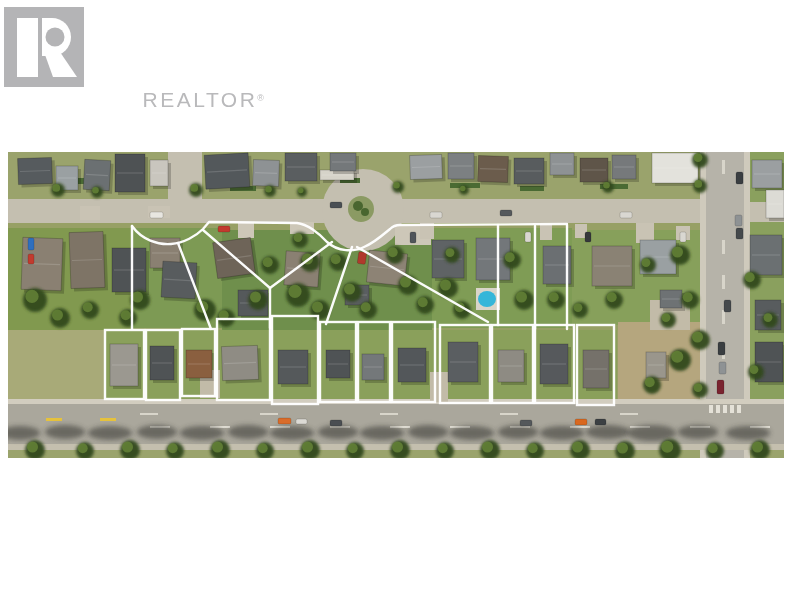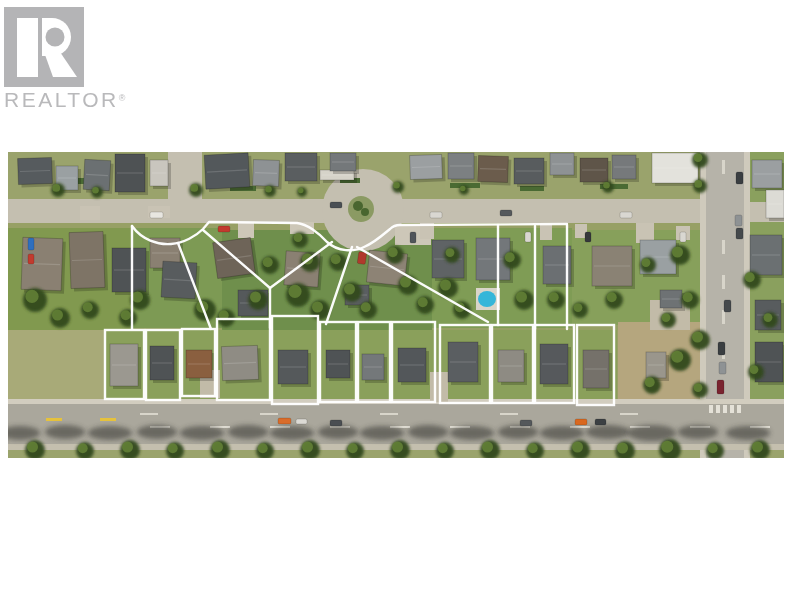--- a/index.html
+++ b/index.html
@@ -1,21 +1,21 @@
 <!DOCTYPE html>
 <html><head>
 <meta charset="utf-8">
 <style>
   html,body{margin:0;padding:0;background:#ffffff;}
   body{width:792px;height:612px;position:relative;overflow:hidden;
        font-family:"Liberation Sans",sans-serif;}
   .logo-wrap{position:absolute;left:4px;top:7px;width:260px;}
   .logo-square{display:block;}
   .logo-text{color:#b9b9bb;font-size:21px;letter-spacing:2.5px;font-weight:500;
-             margin-top:2px;line-height:1;}
+             margin-top:2px;line-height:1;text-align:right;}
   .logo-text sup{font-size:9px;letter-spacing:0;vertical-align:6px;}
   .photo{position:absolute;left:8px;top:152px;width:776px;height:306px;
          background:#97a065;overflow:hidden;}
   .photo svg{display:block;}
 </style>
 </head>
 <body>
 
 <div class="logo-wrap">
   <svg class="logo-square" width="80" height="80" viewBox="0 0 80 80" aria-hidden="true">

